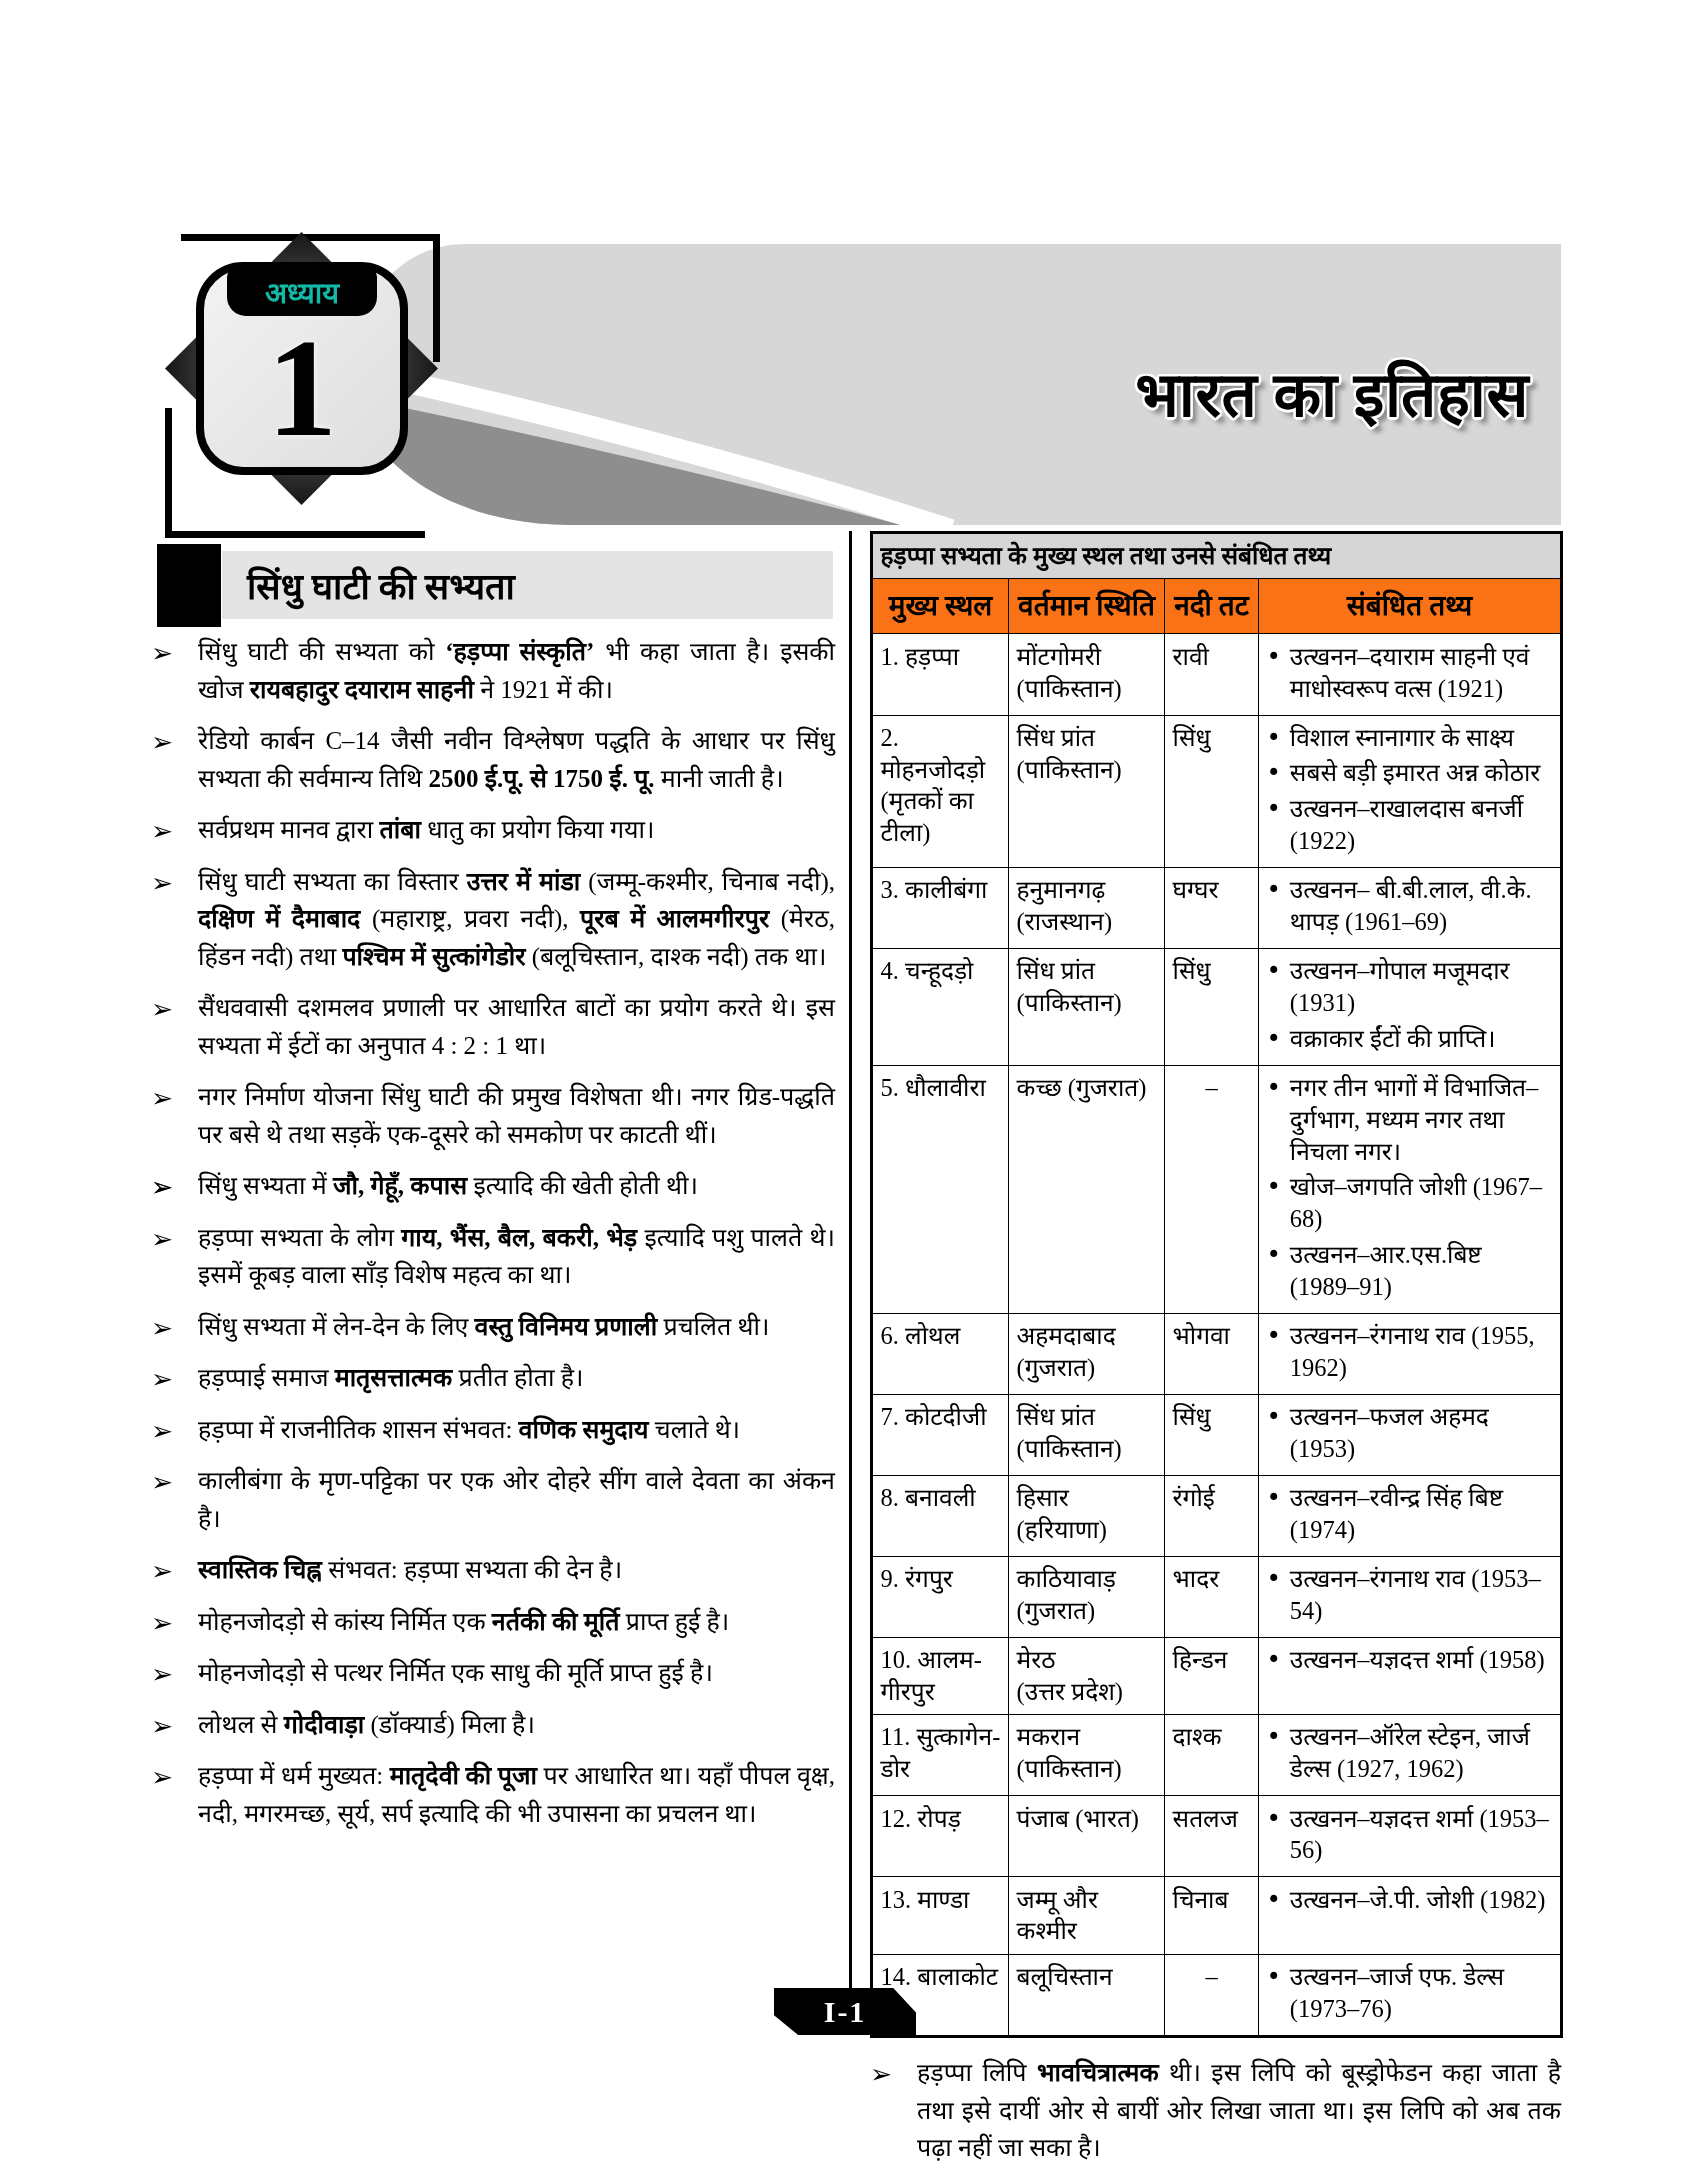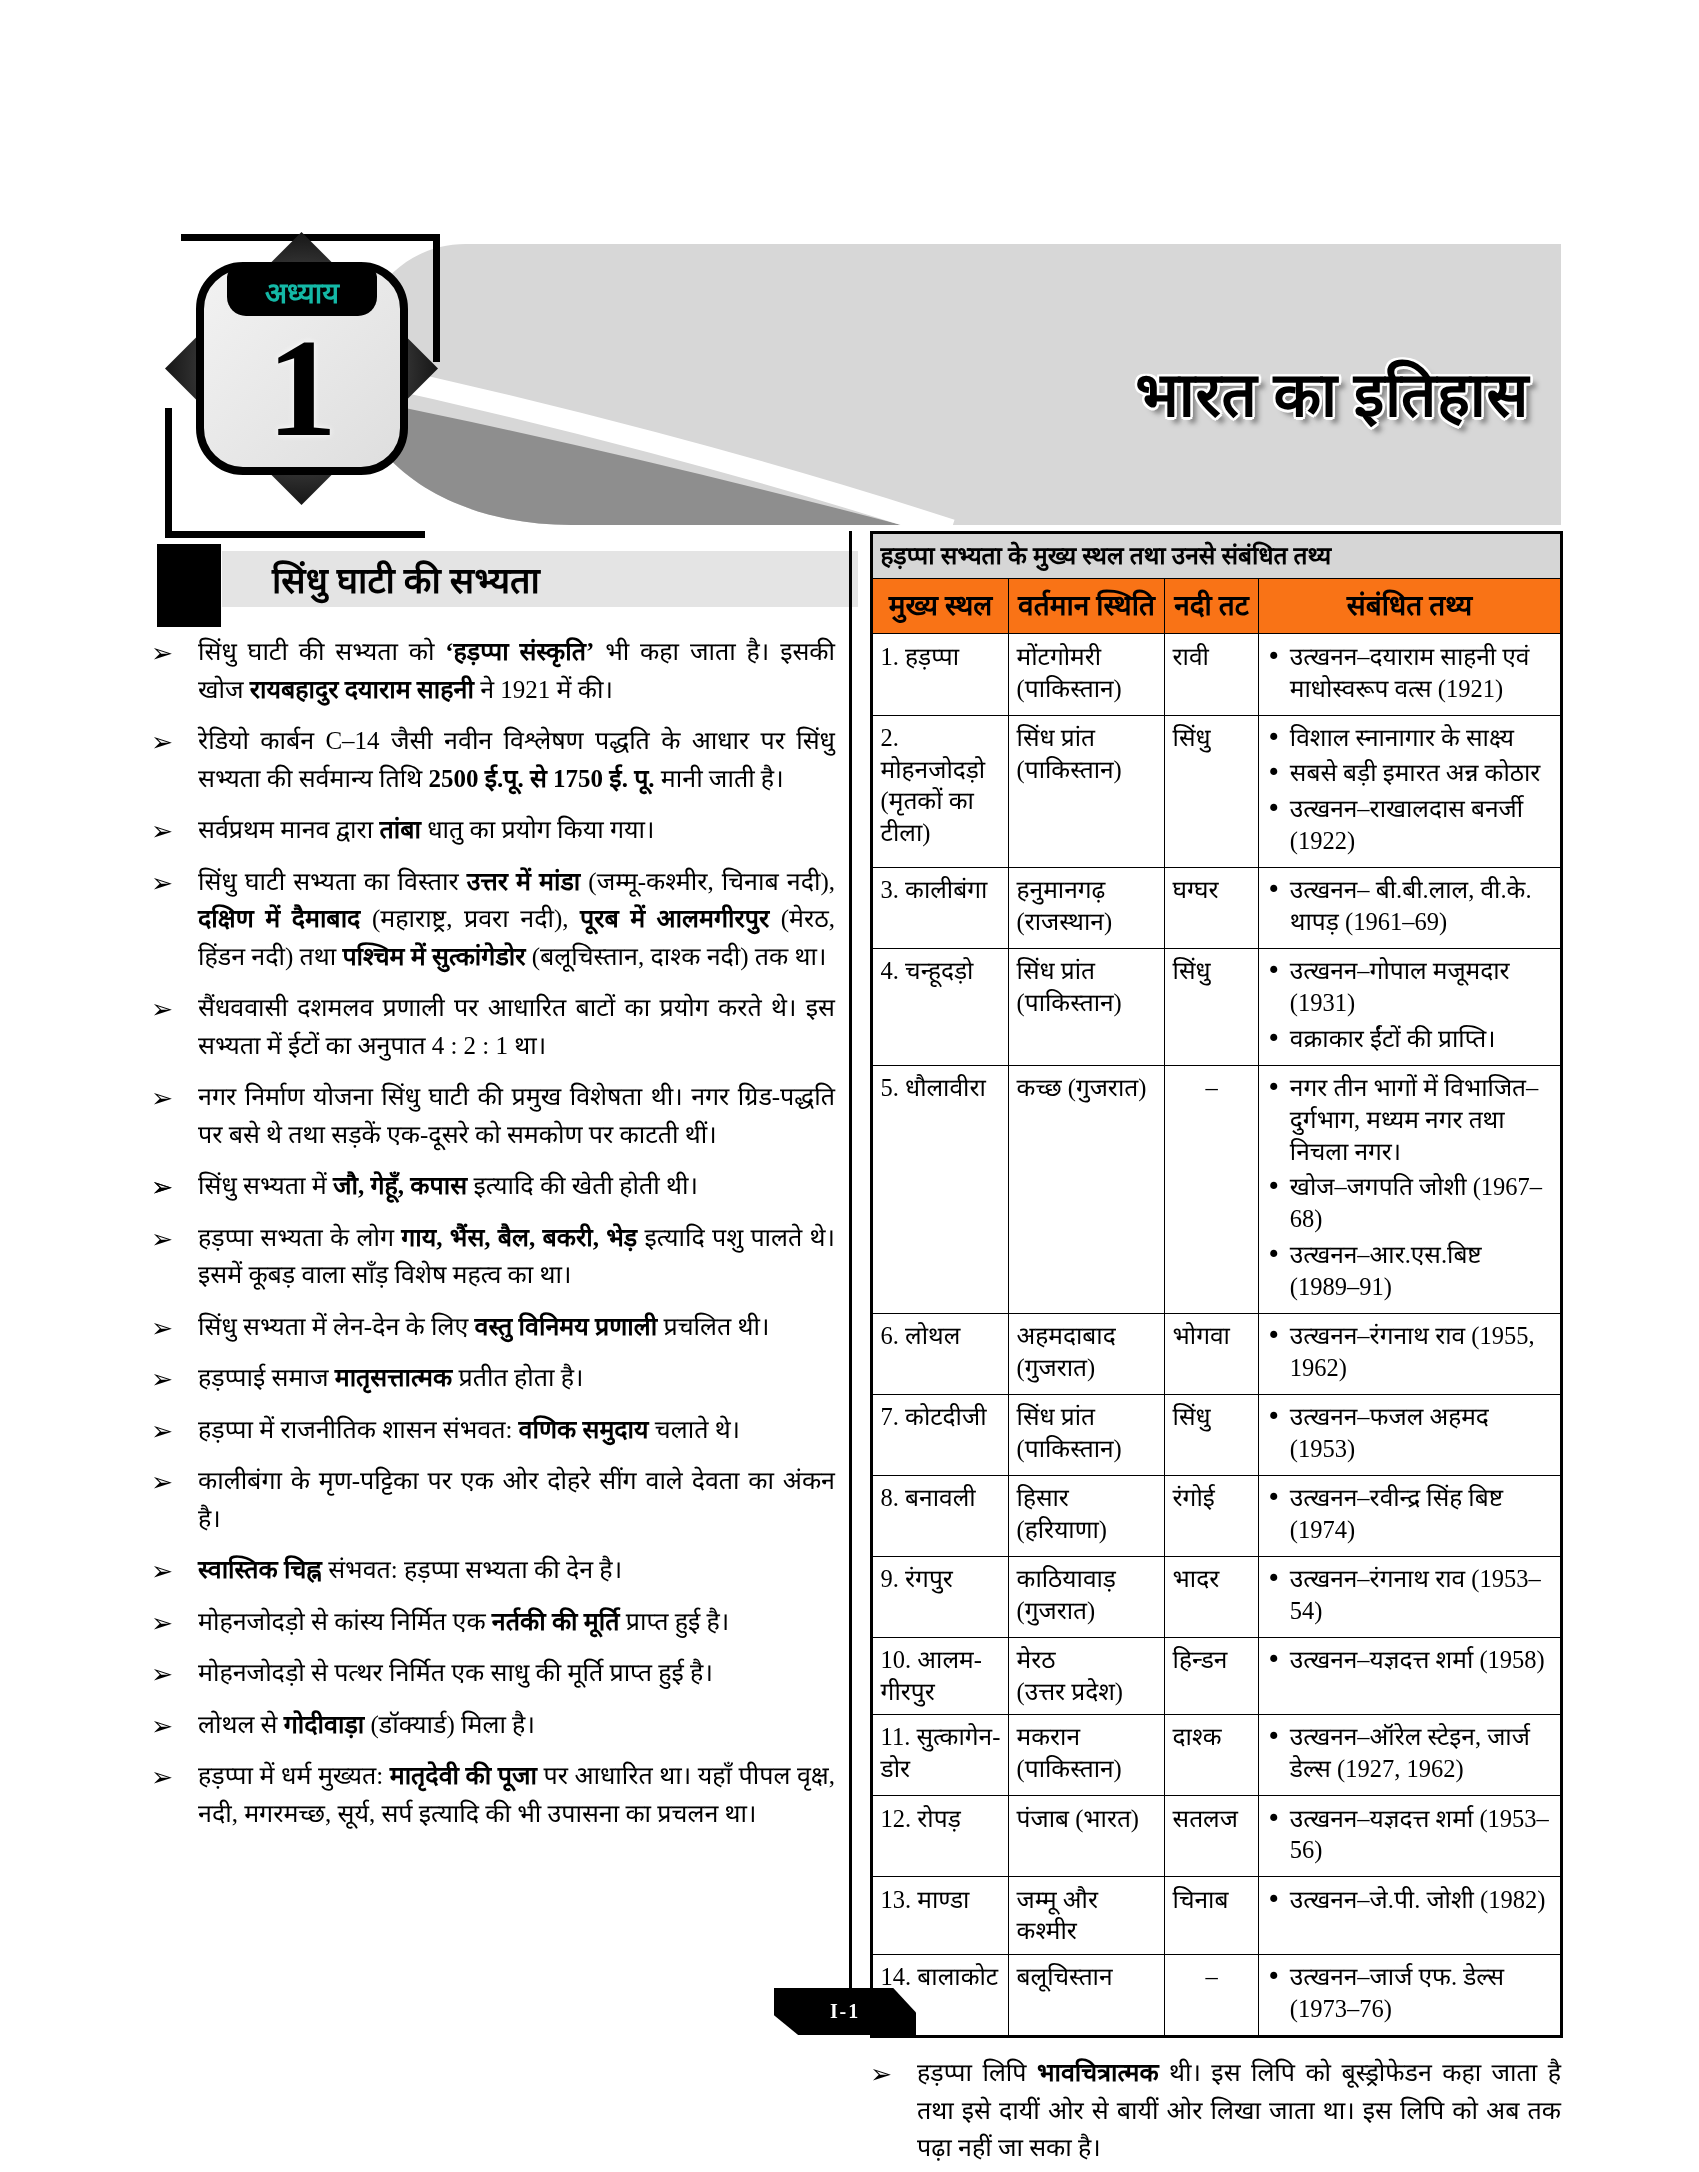--- a/index.html
+++ b/index.html
@@ -22,21 +22,21 @@
   .chapter-number{font-size:140px;font-weight:bold;line-height:1;margin-top:2.5px;text-shadow:0 0 6.3px #ffffff;}
 
   
   .band{left:353px;top:244px;width:1209px;height:281px;}
   .band svg{display:block;}
   .page-title{right:171px;top:350px;font-size:62px;font-weight:bold;letter-spacing:0.6px;
     text-shadow:-2.5px 0 0 #fff,2.5px 0 0 #fff,0 -2.5px 0 #fff,0 2.5px 0 #fff,-1.9px -1.9px 0 #fff,1.9px -1.9px 0 #fff,-1.9px 1.9px 0 #fff,1.9px 1.9px 0 #fff,5.7px 6.3px 5px rgba(60,60,60,.55);}
 
   
   .section-square{left:157px;top:544px;width:64px;height:83px;background:#000;}
-  .section-bar{left:222px;top:551px;width:611px;height:56px;background:#e4e4e4;display:flex;align-items:center;padding-left:25px;}
+  .section-bar{left:222px;top:551px;width:611px;height:68px;background:#e4e4e4;display:flex;align-items:center;}
   .section-heading{font-size:36px;font-weight:bold;padding-left:25px;}
 
   
   .left-col{left:151px;top:633px;width:684px;}
   .bullet{position:relative;padding-left:47px;margin-bottom:14px;font-size:25px;line-height:1.5;text-align:justify;}
   .bullet .marker{position:absolute;left:0;top:0;font-size:26.4px;font-family:"DejaVu Sans","Liberation Sans",sans-serif;}
   .bd{font-weight:bold;}
 
   
   .divider{left:849px;top:531px;width:2.5px;height:1504px;background:#000;}
@@ -50,21 +50,21 @@
   td.site,td.loc{white-space:pre-line;}
   td.river.center{text-align:center;}
   .fact{display:flex;gap:8.8px;margin-bottom:3.8px;text-align:left;}
   .fact .dot{flex:0 0 auto;font-family:"DejaVu Sans","Liberation Sans",sans-serif;}
   .right-note{margin-top:16.4px;width:691px;}
   .right-note .bullet{margin-bottom:0;}
 
   
   .page-badge{left:774px;top:1988px;width:142px;height:47px;background:#000;color:#fff;
     clip-path:polygon(0% 0%,84% 0%,100% 52%,100% 100%,17% 100%,0% 58%);
-    display:flex;align-items:center;justify-content:center;font-size:20px;font-weight:bold;letter-spacing:1.9px;}
+    display:flex;align-items:center;justify-content:center;font-size:30px;font-weight:bold;letter-spacing:1.9px;}
 </style>
 </head>
 <body>
 
 <div class="abs band">
   <svg width="1209" height="281" viewBox="0 0 1920 447">
     <defs>
       <clipPath id="bandclip">
         <path d="M 178 0 H 1920 V 447 H 345 C 150 447 0 345 0 205 C 0 82 78 0 178 0 Z"></path>
       </clipPath>

